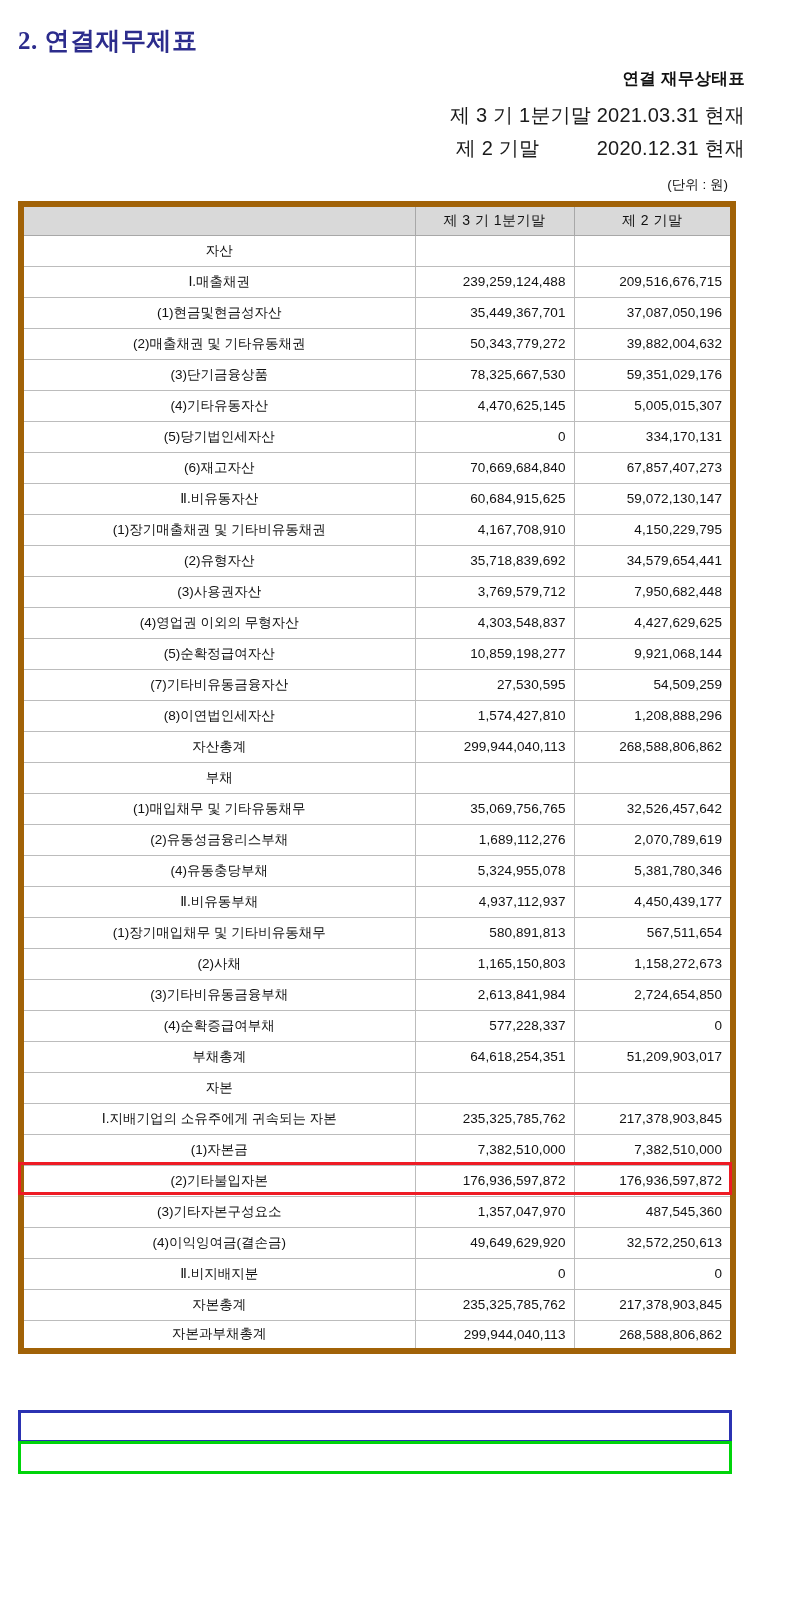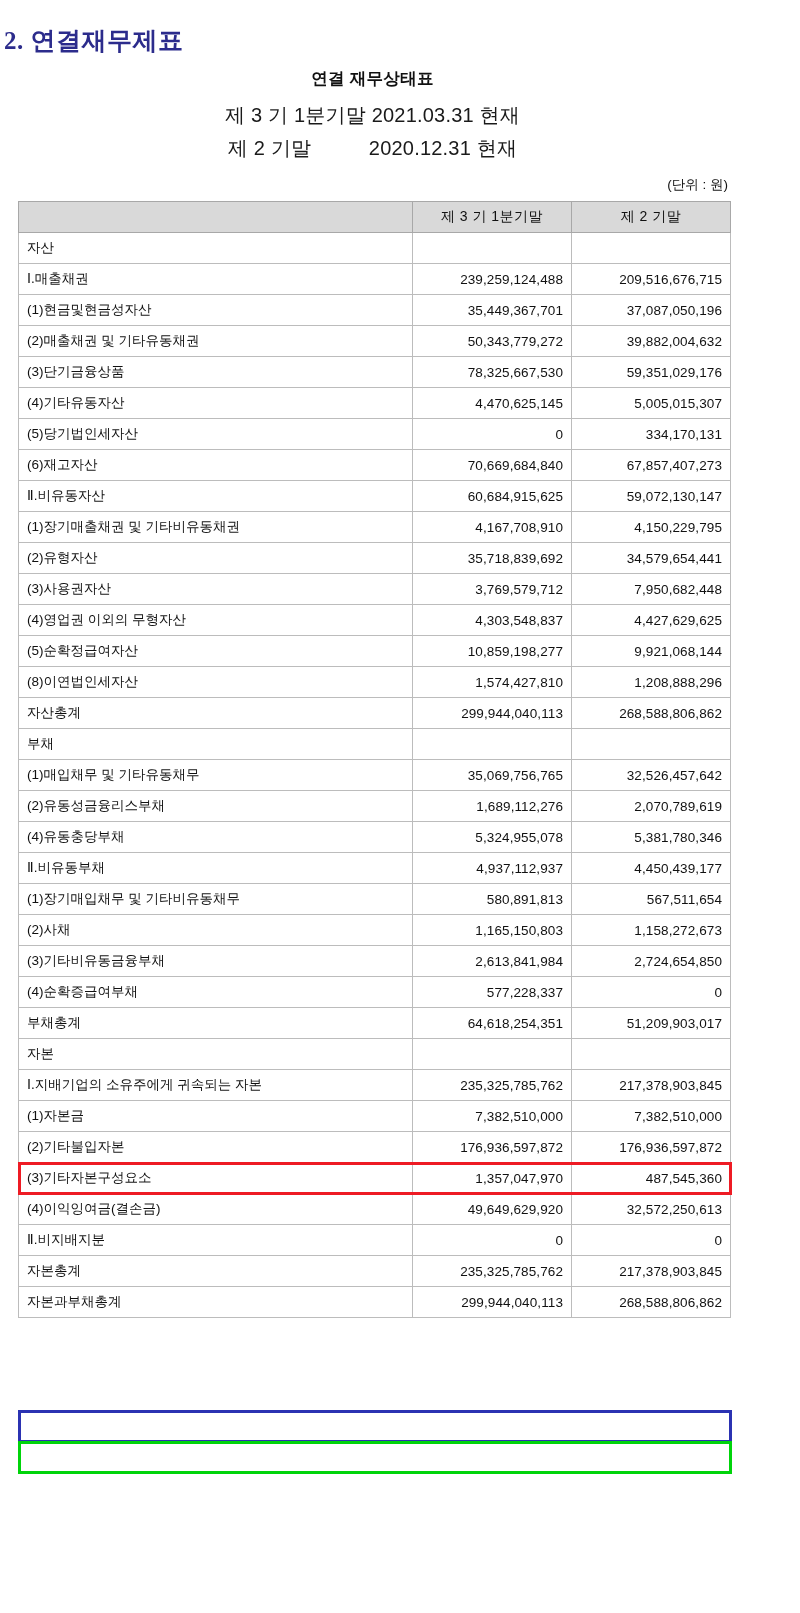--- a/index.html
+++ b/index.html
@@ -14,37 +14,37 @@
     height: 1613px;
     font-family: "Liberation Sans", "DejaVu Sans", sans-serif;
     color: #000000;
     position: relative;
     overflow: hidden;
   }
 
   
   .doc-heading {
     position: absolute;
-    left: 4px;
+    left: 18px;
     top: 24px;
     font-family: "Liberation Serif", "DejaVu Serif", serif;
     font-size: 25px;
     font-weight: 700;
     color: #2c2c8c;
     letter-spacing: 0.5px;
     white-space: nowrap;
   }
 
   
   .title-block {
     position: absolute;
     left: 0;
     top: 68px;
     width: 745px;
-    text-align: center;
+    text-align: right;
   }
   .stmt-title {
     font-size: 16.5px;
     font-weight: 700;
     color: #111;
     margin-bottom: 12px;
     letter-spacing: 0.3px;
   }
   .period-line {
     font-size: 20px;
@@ -96,29 +96,29 @@
     background: #d9d9d9;
     text-align: center;
     font-weight: 400;
     font-size: 14px;
     letter-spacing: 0.5px;
     border-color: #a8a8a8;
   }
   table.bs thead th.corner { background: #d9d9d9; }
 
   td.num { text-align: right; letter-spacing: 0.1px; }
-  td.lbl { text-align: left; }
+  td.lbl { text-align: center; }
 
   
   .ind0 { padding-left: 8px; }
   .ind1 { padding-left: 28px; }
   .ind2 { padding-left: 40px; }
 
   
-  table.bs { border: 1px solid #a16207; }
+  table.bs { border: 6px solid #a16207; }
 
   
   .hl {
     position: absolute;
     pointer-events: none;
     box-sizing: border-box;
   }
   .hl-red   { border: 3px solid #ee1b24; }
   .hl-blue  { border: 3px solid #2b32b2; }
   .hl-green { border: 3px solid #00d40a; }
@@ -215,20 +215,25 @@
           <td class="lbl ind2">(4)영업권 이외의 무형자산</td>
           <td class="num">4,303,548,837</td>
           <td class="num">4,427,629,625</td>
         </tr>
         <tr>
           <td class="lbl ind2">(5)순확정급여자산</td>
           <td class="num">10,859,198,277</td>
           <td class="num">9,921,068,144</td>
         </tr>
         <tr>
+          <td class="lbl ind2">(7)기타비유동금융자산</td>
+          <td class="num">27,530,595</td>
+          <td class="num">54,509,259</td>
+        </tr>
+        <tr>
           <td class="lbl ind2">(8)이연법인세자산</td>
           <td class="num">1,574,427,810</td>
           <td class="num">1,208,888,296</td>
         </tr>
         <tr>
           <td class="lbl ind1">자산총계</td>
           <td class="num">299,944,040,113</td>
           <td class="num">268,588,806,862</td>
         </tr>
         <tr>

